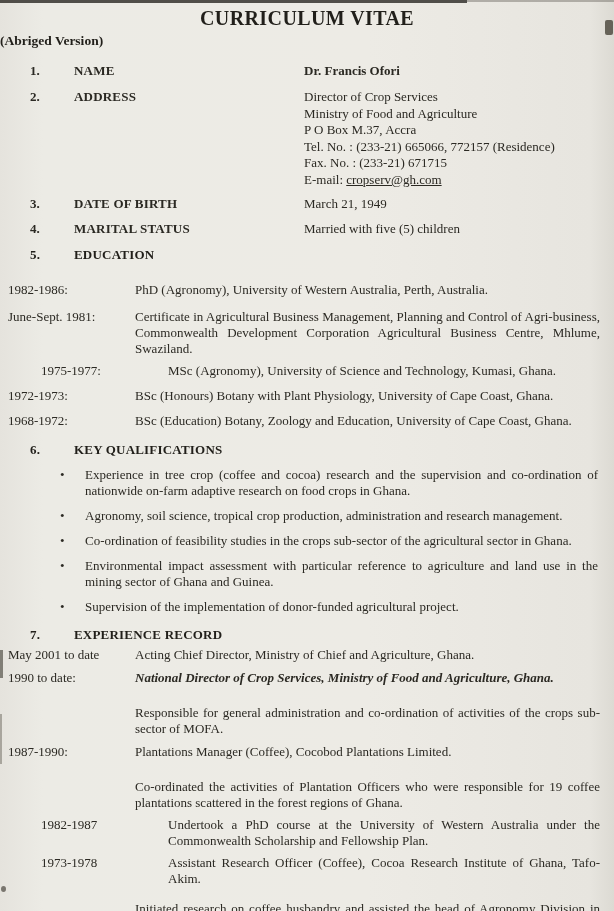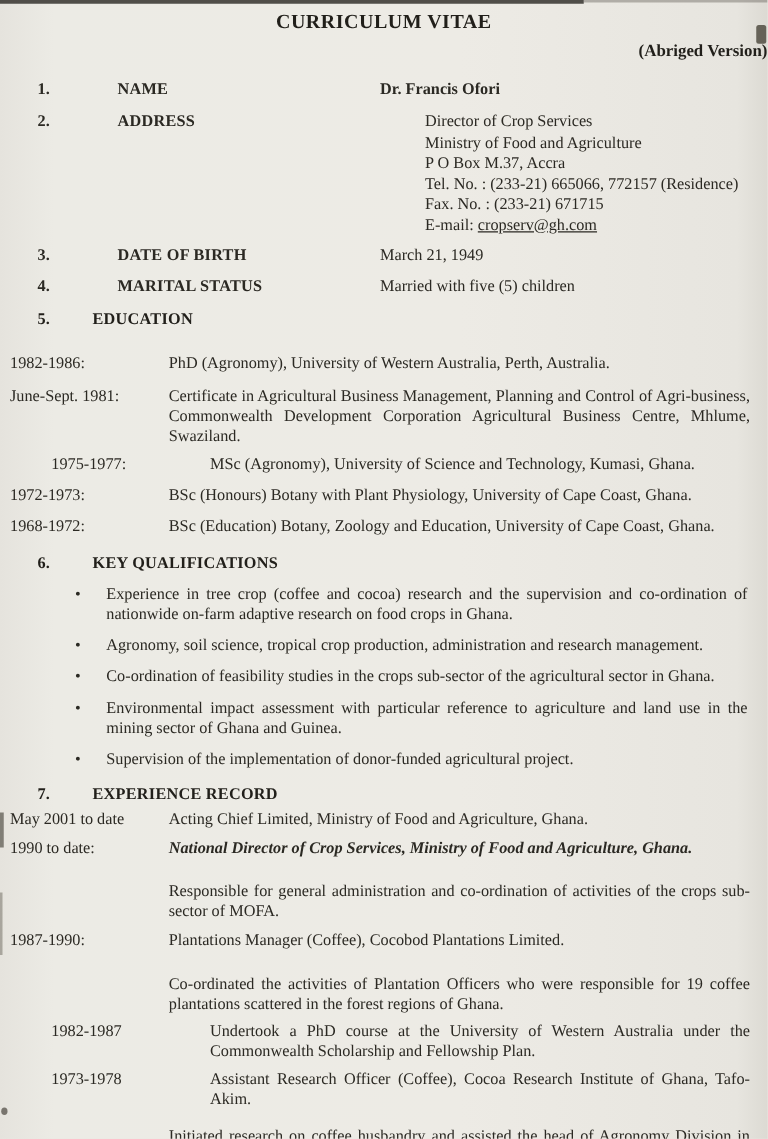--- a/index.html
+++ b/index.html
@@ -23,40 +23,40 @@
   
   .top-strip  { position: absolute; top: 0; left: 0; width: 76%; height: 3px; background: #35332e; opacity: .85; }
   .top-strip2 { position: absolute; top: 0; left: 76%; width: 24%; height: 2px; background: #6a675f; opacity: .45; }
   .corner-blob { position: absolute; top: 20px; right: 1px; width: 8px; height: 15px; background: #474338; border-radius: 2px; opacity: .8; }
   .edge-mark-1 { position: absolute; left: 0; top: 650px; width: 3px; height: 28px; background: #55524a; opacity: .7; }
   .edge-mark-2 { position: absolute; left: 0; top: 714px; width: 2px; height: 50px; background: #6b675e; opacity: .5; }
   .edge-mark-3 { position: absolute; left: 1px; top: 886px; width: 5px; height: 6px; background: #4a463e; opacity: .7; border-radius: 50%; }
 
   .title {
     margin: 0; text-align: center;
-    font-size: 16px; font-weight: bold; letter-spacing: .4px;
+    font-size: 20px; font-weight: bold; letter-spacing: .4px;
     color: #211f1a;
   }
   .subtitle {
-    margin: 7px 0 0 0; text-align: right;
+    margin: 7px 0 0 0; text-align: left;
     font-size: 13.5px; font-weight: bold;
     color: #211f1a;
   }
   .bold { font-weight: bold; }
   .bi   { font-weight: bold; font-style: italic; }
   .underline { text-decoration: underline; }
 
   .field-row {
     display: grid;
     grid-template-columns: 44px 230px 1fr;
     padding: 0 8px 0 30px;
   }
   .field-row .num   { font-weight: bold; }
-  .field-row .label { font-weight: bold; letter-spacing: .2px; margin-left: 20px; }
-  .addr div { line-height: 16.5px; margin-left: 36px; }
+  .field-row .label { font-weight: bold; letter-spacing: .2px; }
+  .addr div { line-height: 16.5px; }
 
   .heading-row {
     display: grid;
     grid-template-columns: 44px 1fr;
     padding: 0 8px 0 30px;
     font-weight: bold; letter-spacing: .2px;
     color: #211f1a;
   }
 
   .entry-row {
@@ -187,21 +187,21 @@
     <span class="qtext">Supervision of the implementation of donor-funded agricultural project.</span>
   </div>
 
   <div class="heading-row mt12">
     <span>7.</span>
     <span>EXPERIENCE RECORD</span>
   </div>
 
   <div class="entry-row mt4">
     <span class="edate">May 2001 to date</span>
-    <span class="etext">Acting Chief Limited, Ministry of Food and Agriculture, Ghana.</span>
+    <span class="etext">Acting Chief Director, Ministry of Chief and Agriculture, Ghana.</span>
   </div>
   <div class="entry-row mt7">
     <span class="edate">1990 to date:</span>
     <span class="etext bi">National Director of Crop Services, Ministry of Food and Agriculture, Ghana.</span>
   </div>
   <div class="entry-row mt5">
     <span class="edate"></span>
     <span class="etext">Responsible for general administration and co-ordination of activities of the crops sub-sector of MOFA.</span>
   </div>
   <div class="entry-row mt7">

